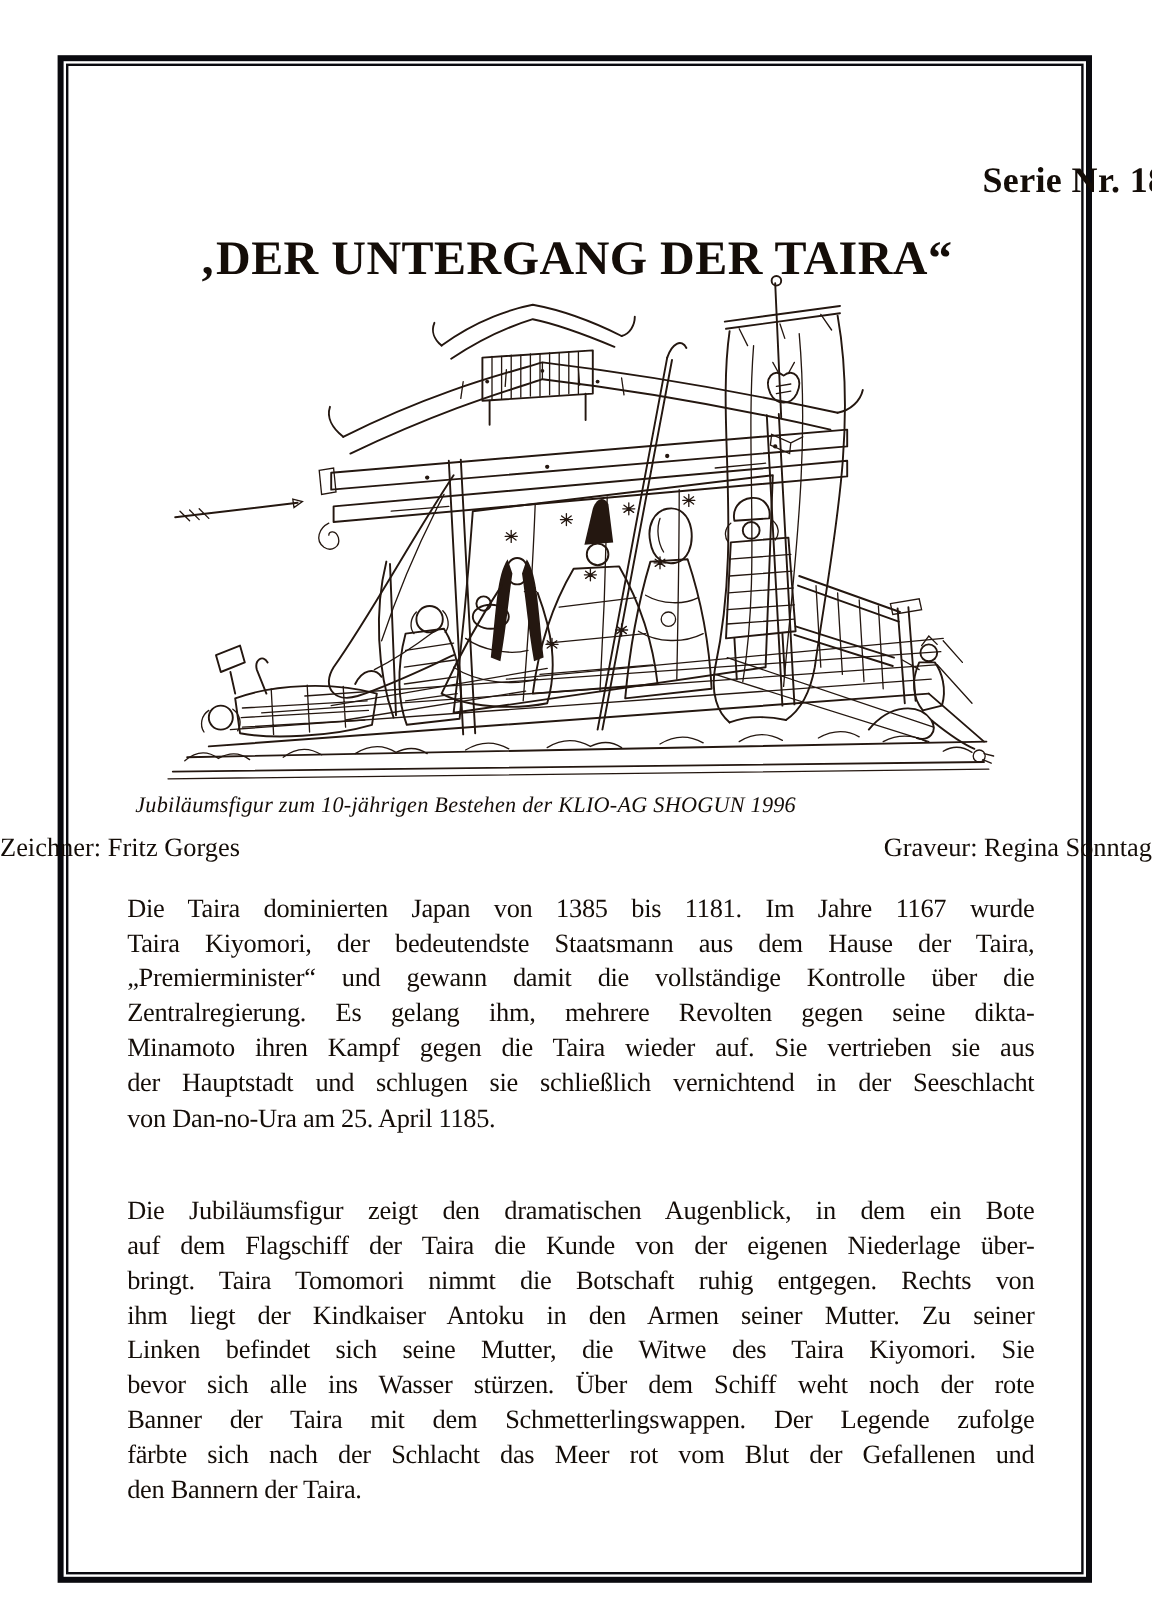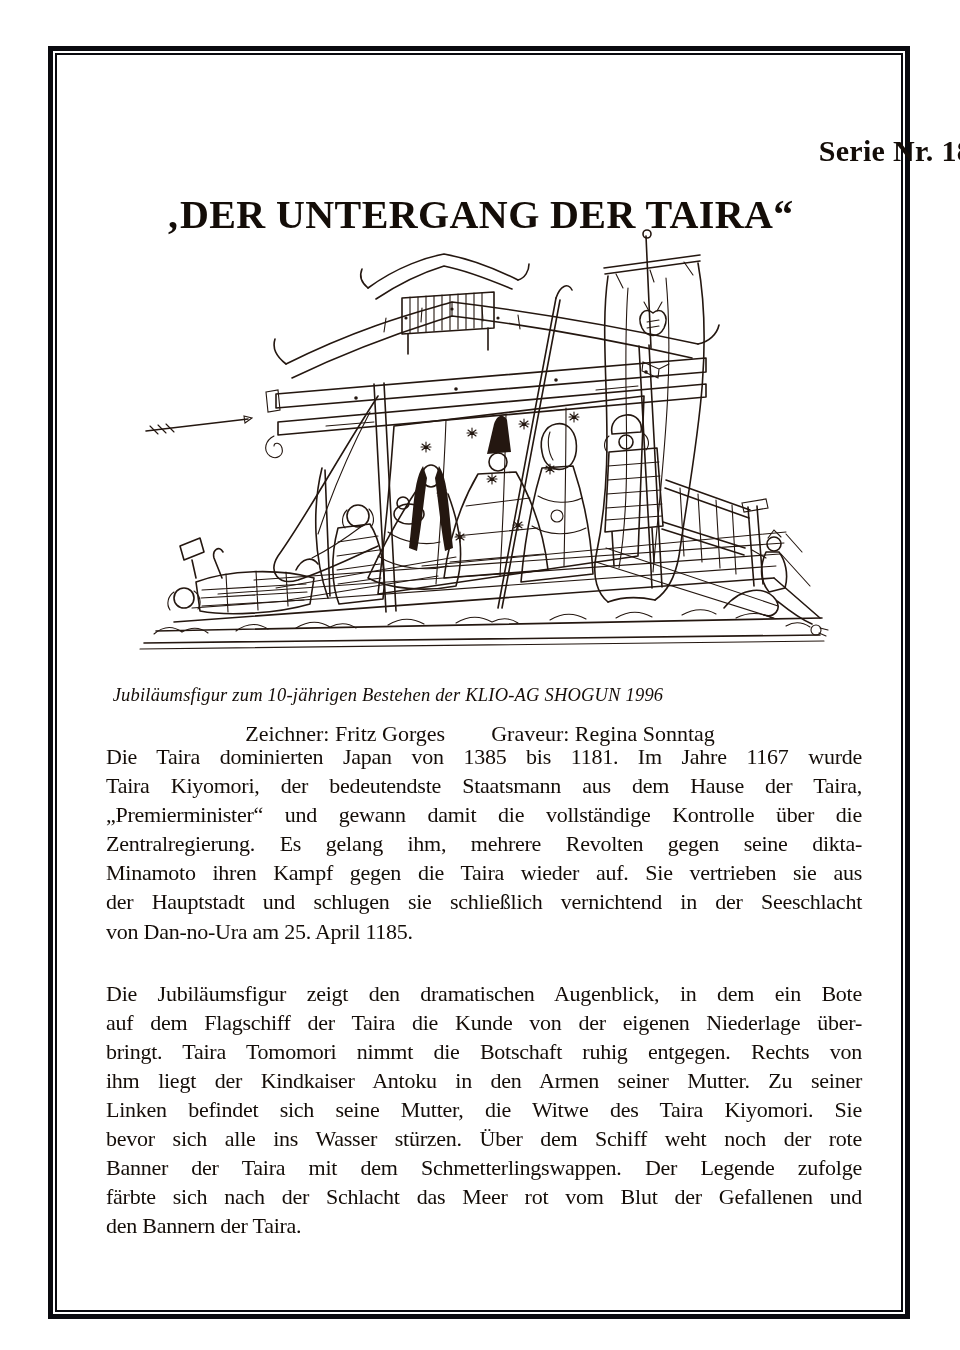--- a/index.html
+++ b/index.html
@@ -19,33 +19,33 @@
   .series-title{
     position:absolute;top:134px;left:12px;width:960px;text-align:right;
     font-size:30px;font-weight:bold;letter-spacing:.3px;
   }
   .main-title{
     position:absolute;top:191px;left:0;width:960px;text-align:center;
     font-size:40px;font-weight:bold;letter-spacing:.4px;
   }
   .illustration{position:absolute;left:126px;top:226px;width:712px;height:432px;}
   .fig-caption{
-    position:absolute;top:685px;left:0;width:776px;text-align:center;
+    position:absolute;top:662px;left:0;width:776px;text-align:center;
     font-style:italic;font-size:18.5px;letter-spacing:.2px;
   }
   .credits{
-    position:absolute;top:721px;left:0;width:960px;
-    display:flex;justify-content:center;gap:46px;font-size:22px;
+    position:absolute;top:693px;left:0;width:960px;
+    display:flex;justify-content:space-between;gap:46px;font-size:22px;
   }
   .text-block{
     position:absolute;left:106px;top:742px;width:756px;
     font-size:22px;line-height:29.1px;letter-spacing:-0.25px;
   }
   .paragraph{margin:0;}
-  .paragraph + .paragraph{margin-top:33px;}
+  .paragraph + .paragraph{margin-top:48px;}
   .jline{text-align:justify;text-align-last:justify;height:29.1px;}
   .jline.last{text-align-last:left;}
   svg .ln{fill:none;stroke:#241710;stroke-width:1.6;stroke-linecap:round;stroke-linejoin:round;}
   svg .thin{fill:none;stroke:#241710;stroke-width:1.1;stroke-linecap:round;}
   svg .fil{fill:#241710;stroke:none;}
 </style>
 </head>
 <body>
 
 <div class="frame-outer">

